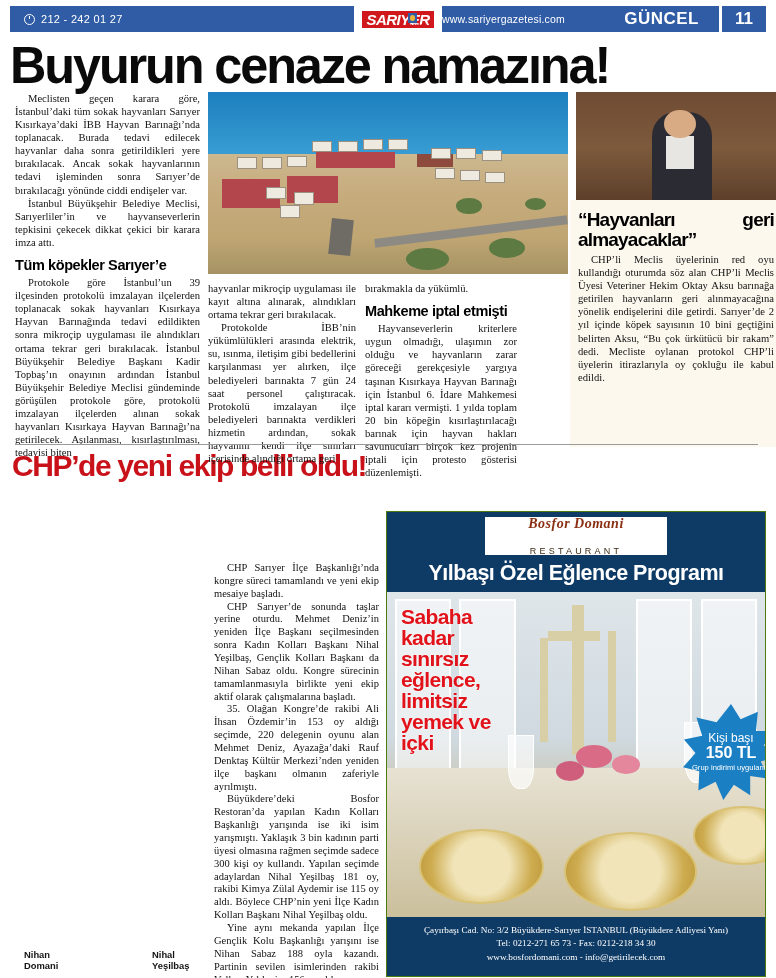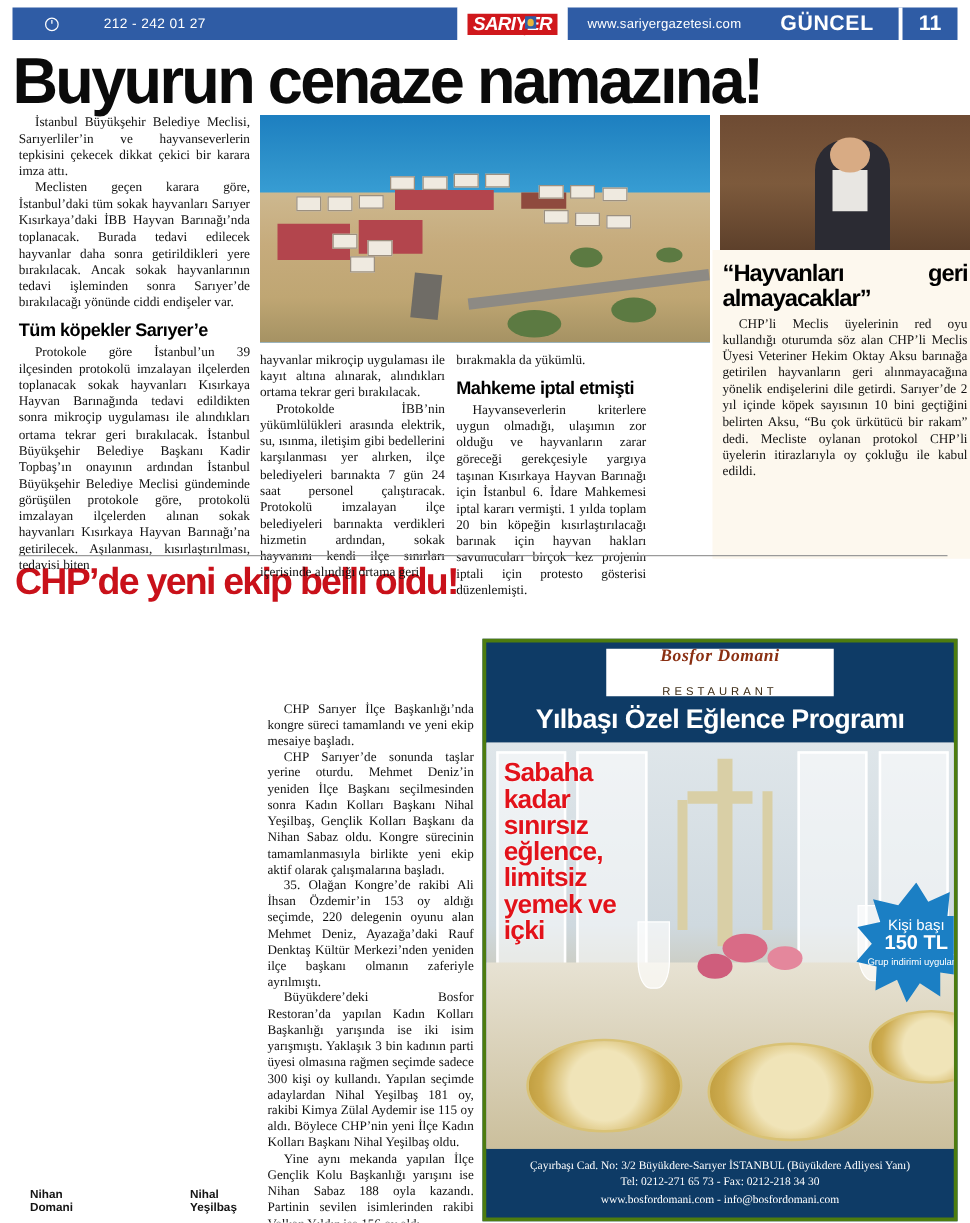--- a/index.html
+++ b/index.html
@@ -9,31 +9,31 @@
     background:#ffffff;
     font-family:"Liberation Serif", serif;
     color:#111;
   }
   .page{position:relative;width:776px;height:978px;box-sizing:border-box;padding:0 10px;}
 
   
   .masthead{position:relative;height:26px;margin-top:6px;display:flex;align-items:stretch;}
   .mh-bar{background:#2f5ca5;display:flex;align-items:center;height:26px;}
   .mh-left{flex:0 0 330px;color:#fff;font-family:"Liberation Sans",sans-serif;font-size:11px;
-           letter-spacing:.3px;padding-left:26px;gap:30px;}
+           letter-spacing:.3px;padding-left:14px;}
   .mh-phone-icon{display:inline-block;width:9px;height:9px;border:1.2px solid #fff;border-radius:50%;
                  position:relative;margin-right:6px;vertical-align:-1px;}
   .mh-phone-icon::after{content:"";position:absolute;left:3.5px;top:1.5px;width:1px;height:3.4px;background:#fff;}
   .logo{flex:0 0 88px;background:#ffffff;display:flex;align-items:center;justify-content:center;position:relative;}
   .logo-inner{background:#d0181c;color:#fff;font-family:"Liberation Sans",sans-serif;font-weight:bold;
               font-style:italic;font-size:15px;letter-spacing:-.5px;padding:1px 4px;line-height:1;position:relative;}
   .logo-dot{position:absolute;right:17px;top:2px;width:9px;height:10px;background:#2f5ca5;}
   .logo-dot::after{content:"";position:absolute;left:2px;top:2px;width:5px;height:6px;background:#e8b53a;border-radius:50% 50% 40% 40%;}
   .logo-sub{position:absolute;bottom:-1px;right:6px;font-size:4.5px;color:#d0181c;font-style:italic;letter-spacing:.4px;}
-  .mh-site{flex:1 1 auto;color:#fff;font-family:"Liberation Sans",sans-serif;font-size:10.5px;padding-left:16px;letter-spacing:.2px;}
+  .mh-site{flex:1 1 auto;color:#fff;font-family:"Liberation Sans",sans-serif;font-size:10.5px;letter-spacing:.2px;}
   .mh-sec{color:#fff;font-family:"Liberation Sans",sans-serif;font-weight:bold;font-size:17px;
           letter-spacing:.5px;padding-right:20px;}
   .mh-page{flex:0 0 44px;background:#2f5ca5;color:#fff;font-family:"Liberation Sans",sans-serif;font-weight:bold;
            font-size:17px;display:flex;align-items:center;justify-content:center;border-left:3px solid #fff;}
 
   
   .headline{
     font-family:"Liberation Sans",sans-serif;font-weight:bold;font-size:52px;line-height:.98;
     letter-spacing:-2.2px;margin:8px 0 1px 0;color:#0a0a0a;
     transform:scaleX(.97);transform-origin:left center;white-space:nowrap;
@@ -69,21 +69,21 @@
             color:#c9111a;margin:4px 0 6px 2px;line-height:1;}
   .chp-photo{position:absolute;left:14px;top:566px;width:190px;height:400px;overflow:hidden;background:#bfbfc4;}
   .cap{position:absolute;font-family:"Liberation Sans",sans-serif;font-weight:bold;font-size:9.4px;
        line-height:1.12;color:#141414;}
   .chp-text{position:absolute;left:214px;top:556px;width:165px;font-size:10.5px;line-height:1.225;
             text-align:justify;}
   .chp-text p{margin:0;text-indent:13px;}
 
   
   .ad{position:absolute;left:386px;top:505px;width:380px;height:466px;background:#0e3b66;
-      border:3px solid #4d7c0f;box-sizing:border-box;overflow:hidden;}
+      border:1px solid #4d7c0f;box-sizing:border-box;overflow:hidden;}
   .ad-logo{width:182px;height:38px;background:#fff;margin:5px auto 0;display:flex;flex-direction:column;
            align-items:center;justify-content:center;}
   .ad-logo-script{font-family:"Liberation Serif",serif;font-style:italic;font-weight:bold;font-size:14px;
                   color:#8a2f12;letter-spacing:.5px;line-height:1;}
   .ad-logo-rest{font-family:"Liberation Sans",sans-serif;font-size:9px;letter-spacing:3.2px;color:#3b2a14;
                 line-height:1;margin-top:16px;}
   .ad-title{color:#fff;font-family:"Liberation Sans",sans-serif;font-weight:bold;font-size:21.5px;
             text-align:center;letter-spacing:-.5px;margin:6px 0 6px;}
   .ad-photo{position:relative;width:356px;height:325px;margin:0 auto;overflow:hidden;background:#cfd6da;padding-left:46px;}
   .ad-redtext{position:absolute;left:14px;top:14px;width:108px;font-family:"Liberation Sans",sans-serif;
@@ -194,22 +194,22 @@
     <div class="photo-portrait">
       <div class="portrait-bg"></div>
       <div class="portrait-person"></div>
       <div class="portrait-shirt"></div>
       <div class="portrait-face"></div>
     </div>
 
     <div class="quote-box"></div>
 
     <div class="col" id="c1">
+      <p>Meclisten geçen karara göre, İstanbul’daki tüm sokak hayvanları Sarıyer Kısırkaya’daki İBB Hayvan Barınağı’nda toplanacak. Burada tedavi edilecek hayvanlar daha sonra getirildikleri yere bırakılacak. Ancak sokak hayvanlarının tedavi işleminden sonra Sarıyer’de bırakılacağı yönünde ciddi endişeler var.</p>
       <p>İstanbul Büyükşehir Belediye Meclisi, Sarıyerliler’in ve hayvanseverlerin tepkisini çekecek dikkat çekici bir karara imza attı.</p>
-      <p>Meclisten geçen karara göre, İstanbul’daki tüm sokak hayvanları Sarıyer Kısırkaya’daki İBB Hayvan Barınağı’nda toplanacak. Burada tedavi edilecek hayvanlar daha sonra getirildikleri yere bırakılacak. Ancak sokak hayvanlarının tedavi işleminden sonra Sarıyer’de bırakılacağı yönünde ciddi endişeler var.</p>
       <div class="sub-head">Tüm köpekler Sarıyer’e</div>
       <p>Protokole göre İstanbul’un 39 ilçesinden protokolü imzalayan ilçelerden toplanacak sokak hayvanları Kısırkaya Hayvan Barınağında tedavi edildikten sonra mikroçip uygulaması ile alındıkları ortama tekrar geri bırakılacak. İstanbul Büyükşehir Belediye Başkanı Kadir Topbaş’ın onayının ardından İstanbul Büyükşehir Belediye Meclisi gündeminde görüşülen protokole göre, protokolü imzalayan ilçelerden alınan sokak hayvanları Kısırkaya Hayvan Barınağı’na getirilecek. Aşılanması, kısırlaştırılması, tedavisi biten</p>
     </div>
 
     <div class="col" id="c2">
       <p class="noind">hayvanlar mikroçip uygulaması ile kayıt altına alınarak, alındıkları ortama tekrar geri bırakılacak.</p>
       <p>Protokolde İBB’nin yükümlülükleri arasında elektrik, su, ısınma, iletişim gibi bedellerini karşılanması yer alırken, ilçe belediyeleri barınakta 7 gün 24 saat personel çalıştıracak. Protokolü imzalayan ilçe belediyeleri barınakta verdikleri hizmetin ardından, sokak hayvanını kendi ilçe sınırları içerisinde alındığı ortama geri</p>
     </div>
 
     <div class="col" id="c3">
@@ -284,17 +284,17 @@
           <div class="burst-l1">Kişi başı</div>
           <div class="burst-l2">150 TL</div>
           <div class="burst-l3">Grup indirimi uygulanır.</div>
         </div>
       </div>
     </div>
 
     <div class="ad-foot">
       <div>Çayırbaşı Cad. No: 3/2 Büyükdere-Sarıyer İSTANBUL (Büyükdere Adliyesi Yanı)</div>
       <div>Tel: 0212-271 65 73  -  Fax: 0212-218 34 30</div>
-      <div>www.bosfordomani.com  -  info@bosfordomani.com</div>
+      <div>www.bosfordomani.com  -  info@getirilecek.com</div>
     </div>
   </div>
 
 </div>
 
 </body></html>

